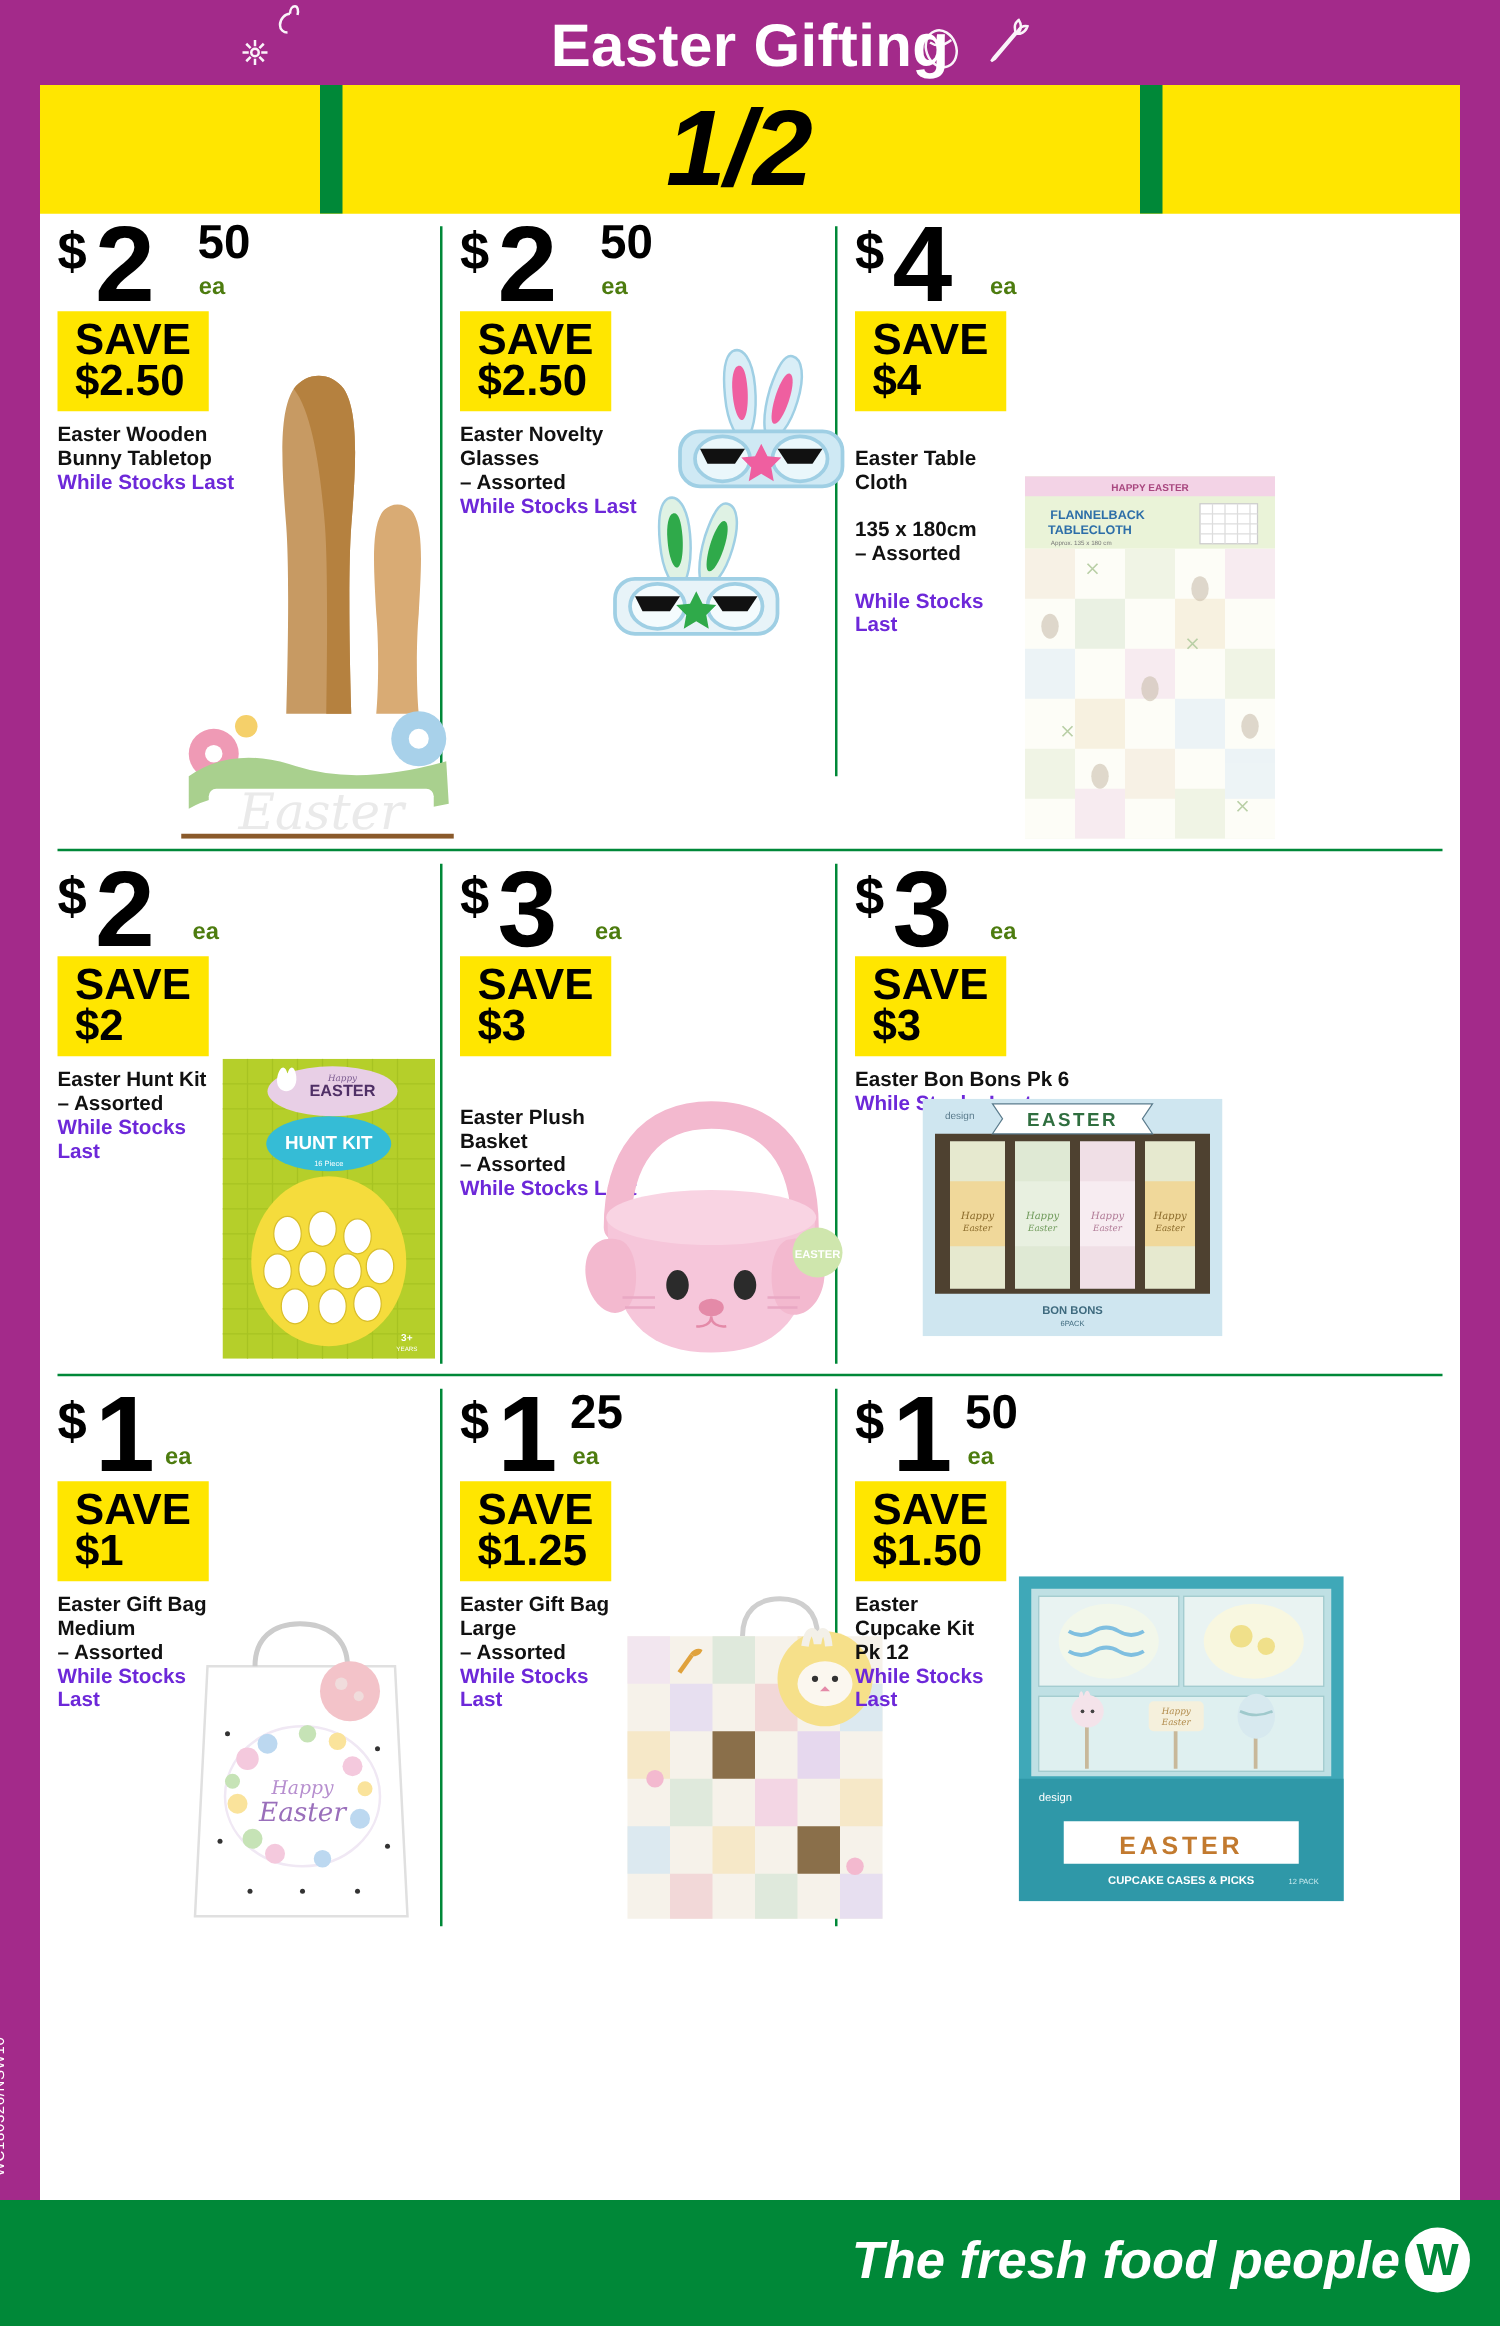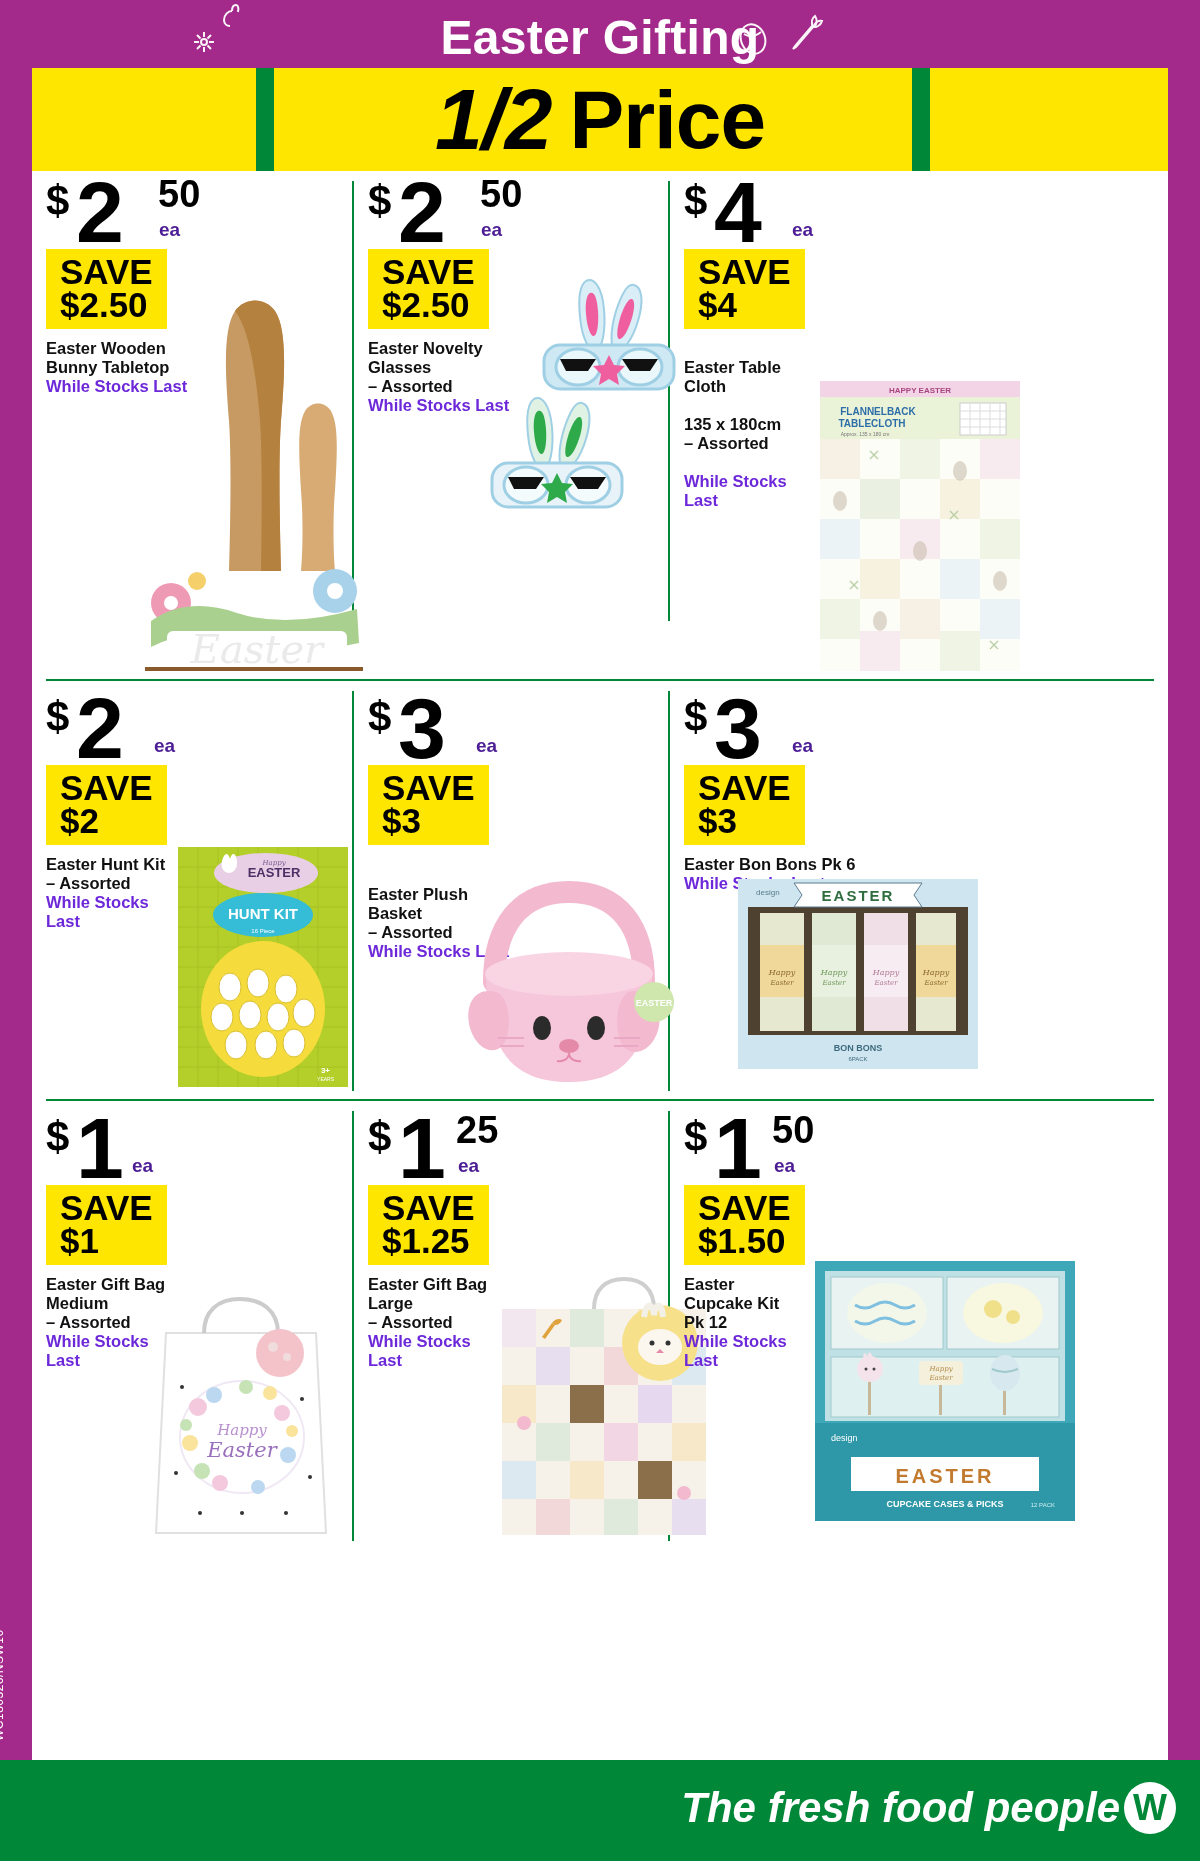--- a/index.html
+++ b/index.html
@@ -84,21 +84,21 @@
   .price .main {
     position: absolute; left: 30px; top: -8px;
     font-size: 86px; font-weight: bold; color: #000; letter-spacing: -3px;
   }
   .price .cents {
     position: absolute; top: 2px;
     font-size: 38px; font-weight: bold; color: #000;
   }
   .price .ea {
     position: absolute; top: 48px;
-    font-size: 19px; font-weight: bold; color: #4c1d95;
+    font-size: 19px; font-weight: bold; color: #4d7c0f;
   }
 
   .save {
     display: inline-block;
     background: #ffe600;
     color: #000;
     font-size: 35px; font-weight: bold;
     line-height: 33px;
     padding: 6px 14px 8px 14px;
     margin-left: 14px;
@@ -183,21 +183,20 @@
   </div>
 
   <div class="body-card">
 
     <div class="halfprice">
       <div class="hp-bar b1"></div>
       <div class="hp-bar b3"></div>
       <div class="hp-text">
         <span class="frac">1/2</span>
         <span style="width:18px;"></span>
-        <span>Price</span>
       </div>
     </div>
 
     <div class="grid">
 
       <div class="col-sep" style="left:320px; top:10px; height:440px;"></div>
       <div class="col-sep" style="left:636px; top:10px; height:440px;"></div>
       <div class="row-sep" style="top:508px;"></div>
       <div class="col-sep" style="left:320px; top:520px; height:400px;"></div>
       <div class="col-sep" style="left:636px; top:520px; height:400px;"></div>

